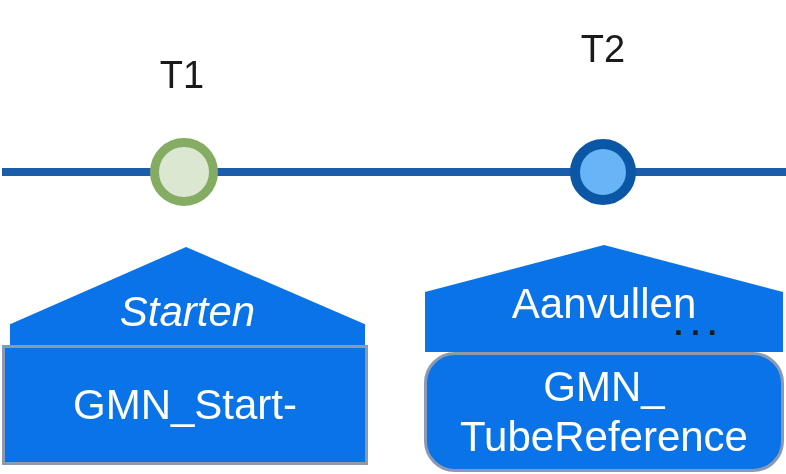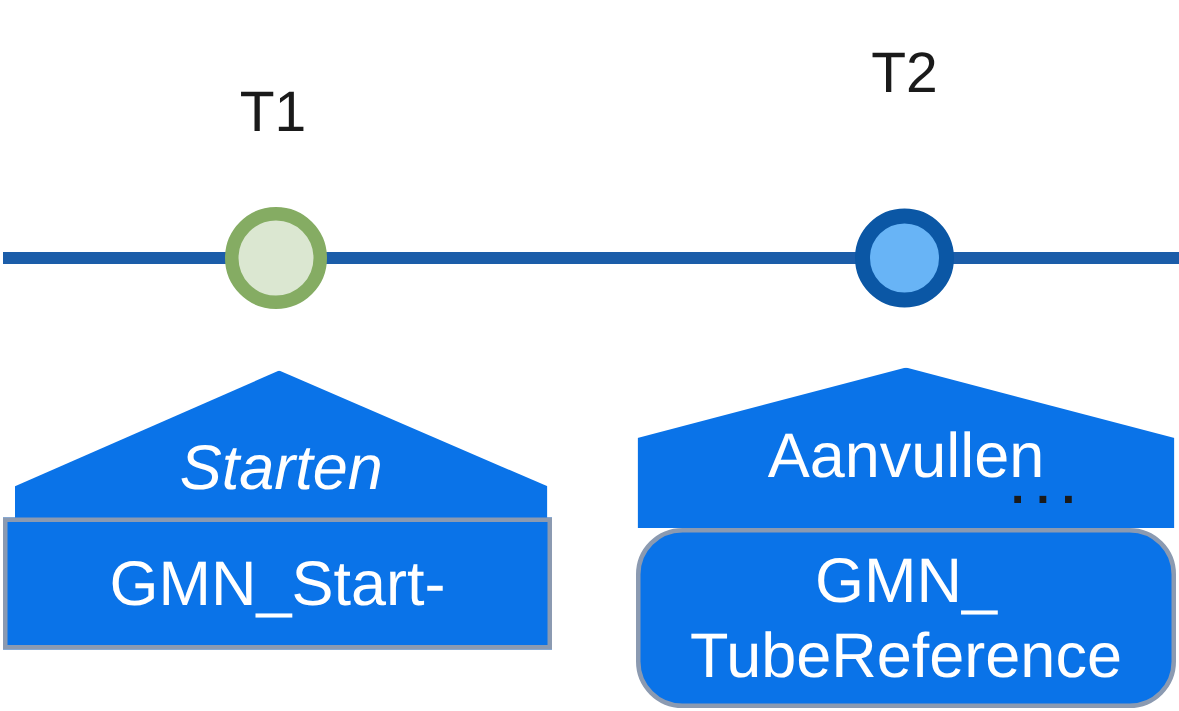--- a/index.html
+++ b/index.html
@@ -48,21 +48,21 @@
     font-size:32px;font-weight:bold;letter-spacing:8px;
     color:var(--text-black,#111);
   }
   .box{
     position:absolute;box-sizing:border-box;
     background:var(--callout-blue,#0a73e8);
     border:3px solid var(--box-border-gray,#8b9ab1);
     display:flex;flex-direction:column;justify-content:center;align-items:center;
     color:var(--text-white,#fff);font-size:42px;line-height:1.2;text-align:center;
   }
-  .box.left{left:2px;top:345px;width:366px;height:88px;}
+  .box.left{left:2px;top:345px;width:366px;height:120px;}
   .box.right{left:424px;top:352px;width:360px;height:120px;border-radius:31px;}
   .box span{display:block;white-space:nowrap;}
 </style>
 </head>
 <body>
 
 <div class="canvas">
 
   <div class="tlabel t1">T1</div>
   <div class="tlabel t2">T2</div>

